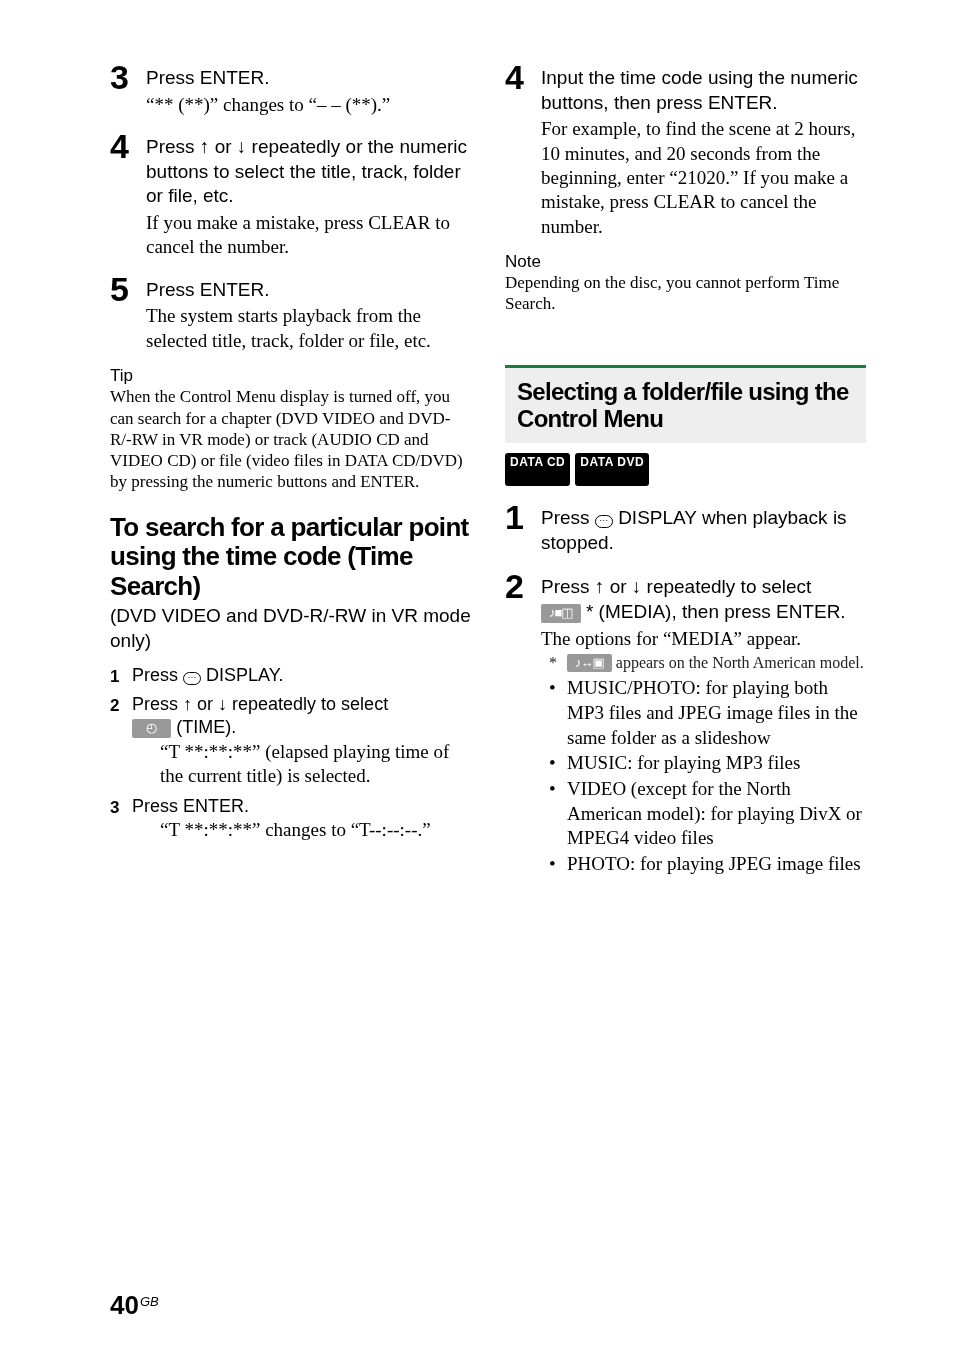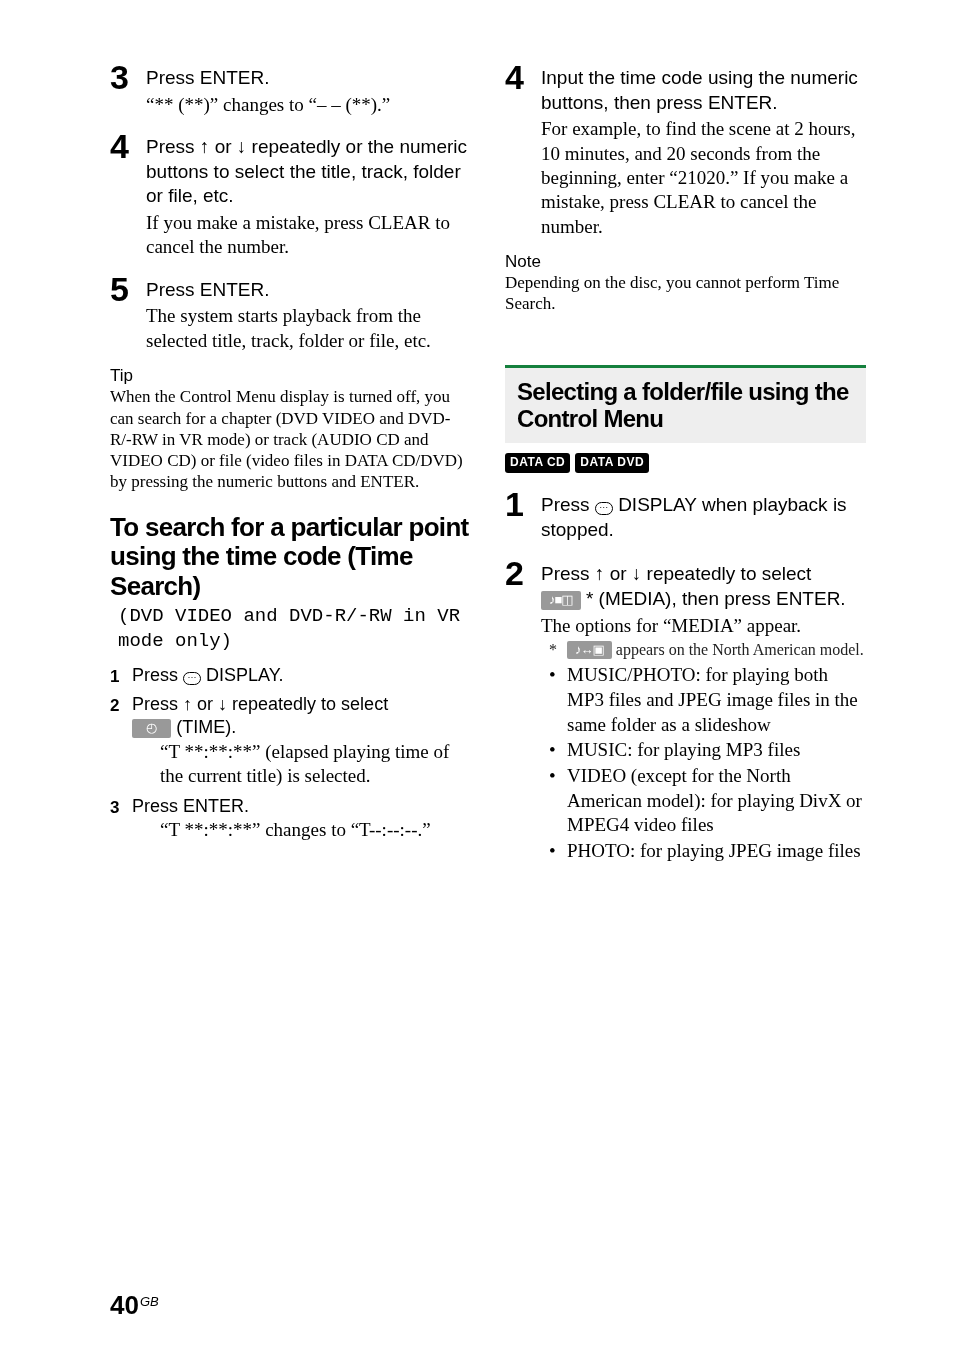--- a/index.html
+++ b/index.html
@@ -64,25 +64,24 @@
   .sub-head {
     font-family: Arial, Helvetica, sans-serif;
     font-weight: bold;
     font-size: 26px;
     line-height: 1.15;
     margin-top: 20px;
     margin-bottom: 2px;
     letter-spacing: -0.7px;
   }
   .sub-desc {
-    font-family: Liberation Mono, monospace;
+    font-family: Liberation Sans, sans-serif;
     font-size: 19px;
     margin-bottom: 10px;
     line-height: 1.3;
-    margin-left: 8px;
   }
   .mini-step {
     display: flex;
     margin-bottom: 6px;
     align-items: flex-start;
   }
   .mini-num {
     font-family: Arial, Helvetica, sans-serif;
     font-weight: bold;
     font-size: 17px;
@@ -121,21 +120,21 @@
   .data-badges {
     margin-bottom: 14px;
   }
   .badge {
     display: inline-block;
     background: #000;
     color: #fff;
     font-family: Arial, Helvetica, sans-serif;
     font-weight: bold;
     font-size: 12px;
-    padding: 2px 5px 3px 5px;
+    padding: 2px 5px 16px 5px;
     border-radius: 3px;
     margin-right: 1px;
     letter-spacing: 0.5px;
   }
   .icon-box {
     display: inline-block;
     background: #999;
     color: #fff;
     font-size: 13px;
     padding: 1px 14px;

